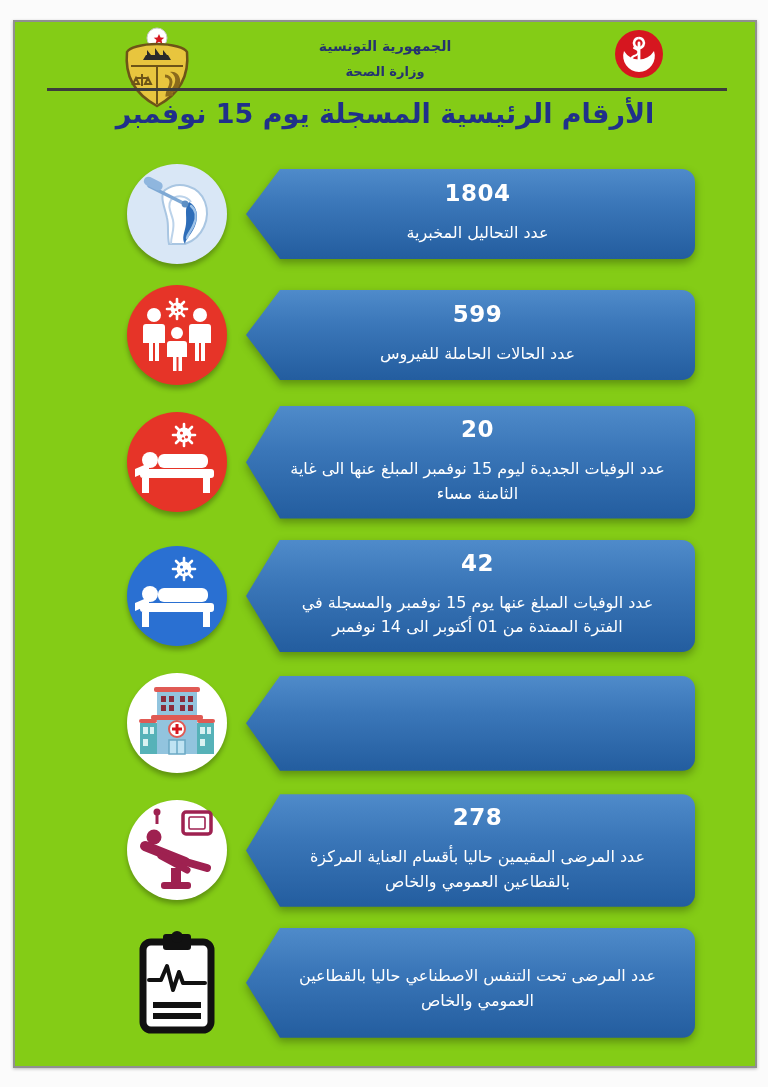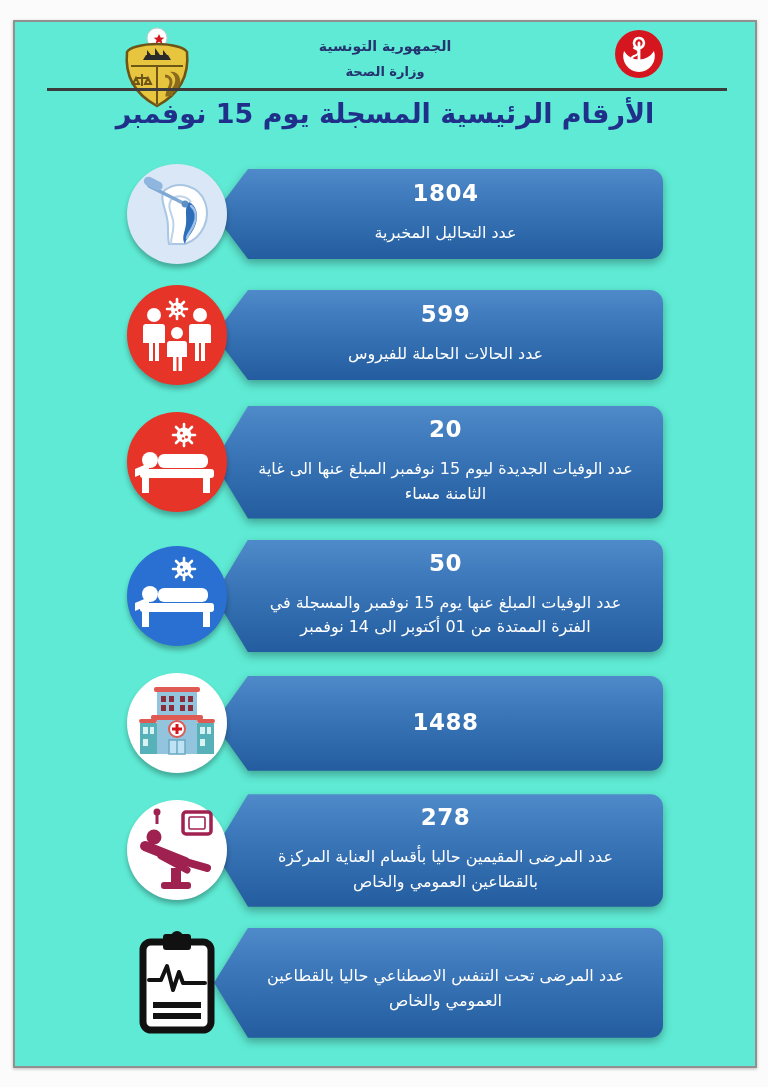--- a/index.html
+++ b/index.html
@@ -1,40 +1,40 @@
 <!DOCTYPE html>
 <html lang="ar"><head>
 <meta charset="utf-8">
 <style>
   * { margin:0; padding:0; box-sizing:border-box; }
   html,body { width:768px; height:1087px; background:#fbfbfb; font-family:"DejaVu Sans", sans-serif; overflow:hidden; }
 
   .page {
     position:absolute; left:13px; top:20px; width:744px; height:1048px;
-    background:#5eead4; border:2px solid #909090; box-shadow:0 1px 3px rgba(0,0,0,.25);
+    background:#84cc16; border:2px solid #909090; box-shadow:0 1px 3px rgba(0,0,0,.25);
   }
 
   
   .coat-of-arms { position:absolute; left:92px; top:4px; width:100px; height:88px; }
   .gov-text { position:absolute; left:0; right:0; top:16px; text-align:center; color:#25336f; }
   .gov-text .l1 { font-size:14px; font-weight:bold; }
   .gov-text .l2 { font-size:13px; font-weight:bold; margin-top:10px; }
   .moh-logo { position:absolute; left:598px; top:6px; width:52px; height:52px; }
   .divider { position:absolute; left:32px; top:66px; width:680px; height:3px; background:#3c3c3c; }
   .page-title {
     position:absolute; left:0; right:0; top:76px; text-align:center;
     font-size:27px; font-weight:bold; color:#20308a; direction:rtl;
   }
 
   
   .rows {
     position:absolute; left:0; top:142px; right:0;
     display:flex; flex-direction:column; gap:21px; padding-left:112px;
   }
-  .row { display:flex; align-items:center; }
+  .row { display:flex; align-items:center;gap:32px; }
   .badge {
     width:100px; height:100px; border-radius:50%; flex:0 0 auto;
     display:flex; align-items:center; justify-content:center;
     position:relative; z-index:2;
     box-shadow:0 4px 5px rgba(0,0,0,.28);
   }
   .badge.red   { background:#e63428; }
   .badge.blue  { background:#2a70d2; }
   .badge.pale  { background:#d9e7f6; }
   .badge.white { background:#ffffff; }
@@ -199,21 +199,21 @@
           <circle cx="23" cy="48" r="8"></circle>
           <path d="M8 57 l14 -6 v8 l-14 6 z"></path>
           <rect x="31" y="42" width="50" height="14" rx="6"></rect>
           <rect x="13" y="57" width="74" height="9" rx="3"></rect>
           <rect x="15" y="66" width="7" height="15"></rect>
           <rect x="76" y="66" width="7" height="15"></rect>
         </svg>
       </div>
       <div class="banner-wrap">
           <div class="banner">
-        <div class="num">50</div>
+        <div class="num">42</div>
         <div class="label">عدد الوفيات المبلغ عنها يوم 15 نوفمبر والمسجلة في الفترة الممتدة من 01 أكتوبر الى 14 نوفمبر</div>
       </div>
         </div>
     </div>
 
     <div class="row h95">
       <div class="badge white">
         <svg width="100" height="100" viewBox="0 0 100 100">
           <rect x="27" y="14" width="46" height="5" rx="2" fill="#e05a54"></rect>
           <rect x="30" y="19" width="40" height="62" fill="#92c4de"></rect>
@@ -241,21 +241,20 @@
               <rect x="80" y="54" width="4" height="7"></rect>
             <rect x="16" y="66" width="5" height="7"></rect>
               <rect x="73" y="66" width="5" height="7"></rect>
           </g>
           <rect x="42" y="67" width="16" height="14" fill="#bfe3f2" stroke="#6aa8c4" stroke-width="1.5"></rect>
           <line x1="50" y1="67" x2="50" y2="81" stroke="#6aa8c4" stroke-width="1.5"></line>
         </svg>
       </div>
       <div class="banner-wrap">
           <div class="banner">
-        <div class="num">1488</div>
       </div>
         </div>
     </div>
 
     <div class="row h105">
       <div class="badge white">
         <svg width="100" height="100" viewBox="0 0 100 100" stroke="#9e2150" fill="none">
           <rect x="56" y="12" width="28" height="22" rx="3" stroke-width="3.5"></rect>
           <rect x="62" y="17" width="16" height="12" rx="1.5" stroke-width="1.6"></rect>
           <line x1="30" y1="10" x2="30" y2="24" stroke-width="3"></line>

